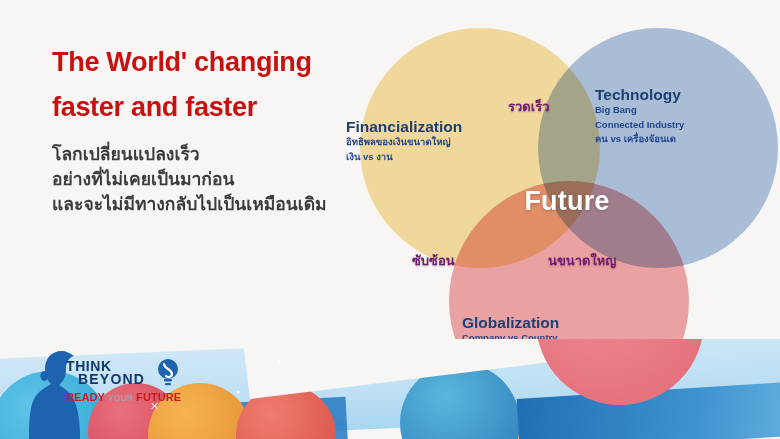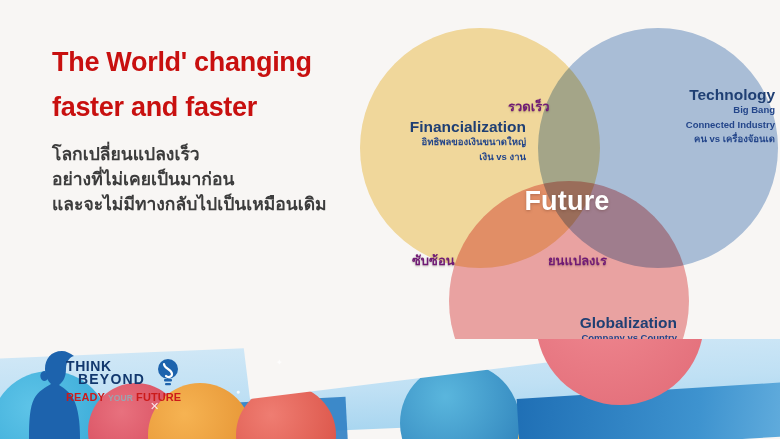--- a/index.html
+++ b/index.html
@@ -68,21 +68,21 @@
     background:#aec4e0;
   }
   #circle-glob {
     left:97px; top:163px;
     width:240px; height:240px;
     background:#f0a8a8;
   }
 
   .venn-label {
     position:absolute;
-    text-align:right;
+    text-align:left;
     pointer-events:none;
   }
   .venn-title {
     font-size:15.5px;
     font-weight:bold;
     color:#1f3f73;
     line-height:1.1;
     white-space:nowrap;
   }
   .venn-sub {
@@ -274,21 +274,21 @@
       <div class="venn-sub">คน vs เครื่องจัอนเด</div>
     </div>
 
     <div class="venn-label" id="label-glob">
       <div class="venn-title">Globalization</div>
       <div class="venn-sub">Company vs Country</div>
     </div>
 
     <div class="inter-label" id="inter-top">รวดเร็ว</div>
     <div class="inter-label" id="inter-left">ซับซ้อน</div>
-    <div class="inter-label" id="inter-right">ยนแปลงเร</div>
+    <div class="inter-label" id="inter-right">นขนาดใหญ</div>
 
     <div id="center-label">Future</div>
   </div>
 
   <div id="banner">
 
     <div class="band" id="band-main"></div>
     <div class="band" id="band-cyan"></div>
     <div class="band" id="band-teal-wedge"></div>
 

